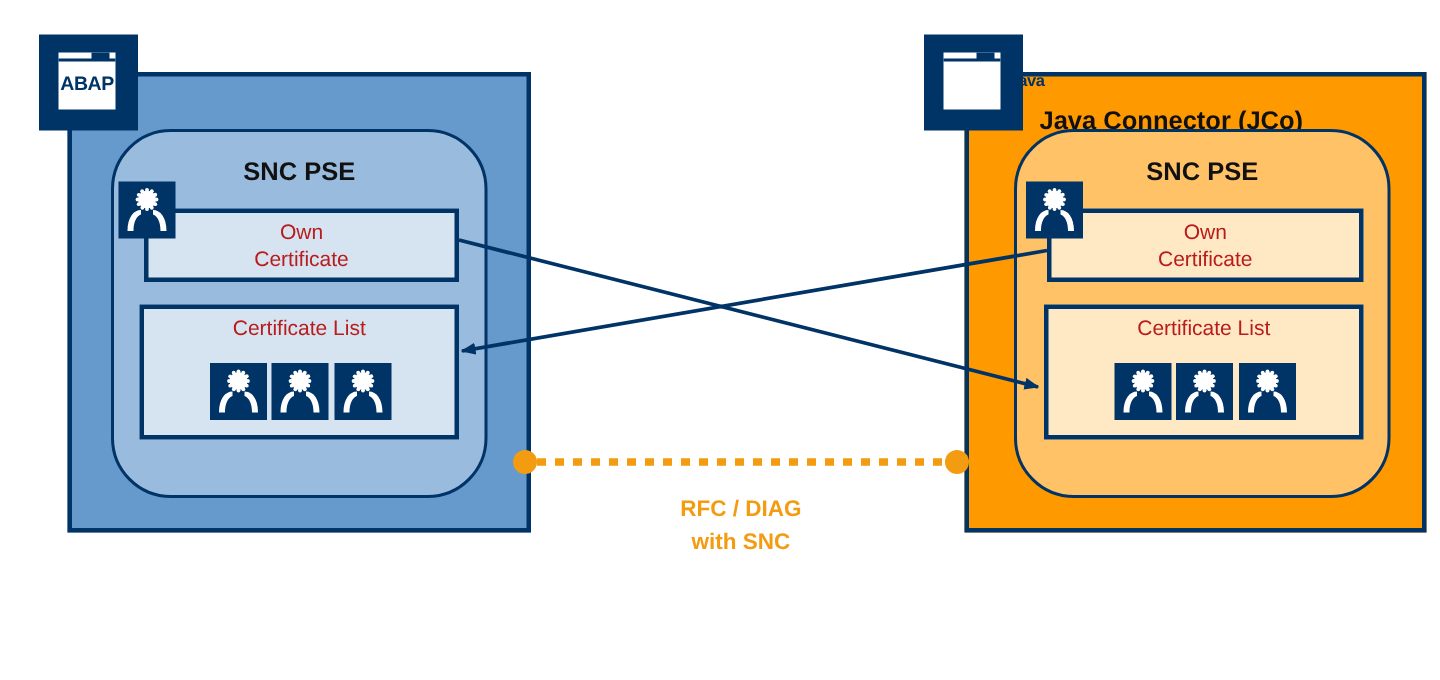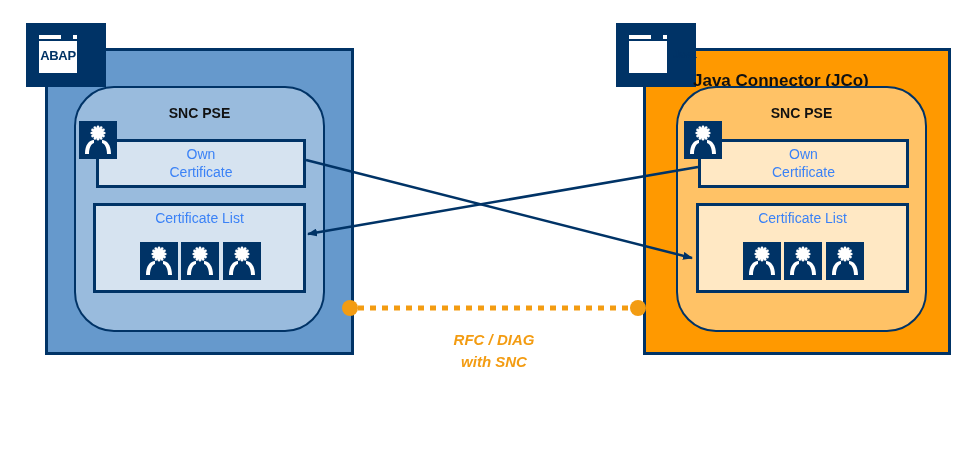--- a/index.html
+++ b/index.html
@@ -2,52 +2,52 @@
 <html><head>
 <meta charset="utf-8">
 <style>
   html, body { margin:0; padding:0; background:#ffffff; }
   body { width:960px; height:453px; position:relative; overflow:hidden;
          font-family:"Liberation Sans", sans-serif; }
   .abs { position:absolute; box-sizing:border-box; }
   .outer { border:3px solid #003366; }
   .outer.abap { left:45px; top:48px; width:309px; height:307px; background:#6699cc; }
   .outer.java { left:643px; top:48px; width:308px; height:307px; background:#ff9900; }
-  .badge { background:#003366; width:80px; height:64px; }
+  .badge { background:#003366; width:66px; height:64px; }
   .badge.abap { left:26px; top:23px; }
   .badge.java { left:616px; top:23px; }
   .doc { position:absolute; left:13px; top:12px; width:38px; height:38px; background:#ffffff; }
   .doc .bar { position:absolute; left:0; top:4px; width:100%; height:2px; background:#003366; }
   .doc .tab { position:absolute; right:4px; top:0; width:12px; height:5px; background:#003366; }
   .doc .lbl { position:absolute; left:0; right:0; top:13px; text-align:center;
               font-weight:bold; color:#003366; letter-spacing:-0.3px; }
   .badge.abap .lbl { font-size:13px; left:-3px; right:-3px; }
   .badge.java .lbl { font-size:11px;padding-left:44px; }
   .title-jco { left:693px; top:71px; font-size:17px; font-weight:bold; color:#111; white-space:nowrap; }
   .pse { border:2px solid #003366; border-radius:40px; }
   .pse.abap { left:74px; top:86px; width:251px; height:246px; background:#99bbdd; }
   .pse.java { left:676px; top:86px; width:251px; height:246px; background:#ffc266; }
-  .pse-title { font-size:14px; font-weight:bold; color:#111; width:251px; text-align:center; }
+  .pse-title { font-size:17px; font-weight:bold; color:#111; width:251px; text-align:center; }
   .pse-title.abap { left:74px; top:105px; }
   .pse-title.java { left:676px; top:105px; }
   .box { border:3px solid #003366; }
   .box.abap { background:#d6e3f0; }
   .box.java { background:#ffe8c4; }
   .own.abap { left:96px; top:139px; width:210px; height:49px; }
   .own.java { left:698px; top:139px; width:211px; height:49px; }
   .list.abap { left:93px; top:203px; width:213px; height:90px; }
   .list.java { left:696px; top:203px; width:213px; height:90px; }
-  .box-text { font-size:14px; color:#3b82f6; text-align:center; line-height:18px; }
+  .box-text { font-size:14px; color:#b91c1c; text-align:center; line-height:18px; }
   .own-text.abap { left:96px; top:145px; width:210px; }
   .own-text.java { left:698px; top:145px; width:211px; }
   .list-text.abap { left:93px; top:209px; width:213px; }
   .list-text.java { left:696px; top:209px; width:213px; }
   .cert { width:38px; height:38px; background:#003366; }
   .cert svg { display:block; }
-  .conn-text { font-size:15px; font-weight:bold; color:#f39c12; text-align:center; width:200px; left:394px; line-height:20px;font-style:italic; }
+  .conn-text { font-size:15px; font-weight:bold; color:#f39c12; text-align:center; width:200px; left:394px; line-height:20px; }
   svg.overlay { position:absolute; left:0; top:0; }
 </style>
 </head>
 <body>
 
 <div class="abs outer abap"></div>
 <div class="abs badge abap">
   <div class="doc">
     <div class="bar"></div>
       <div class="tab"></div>

